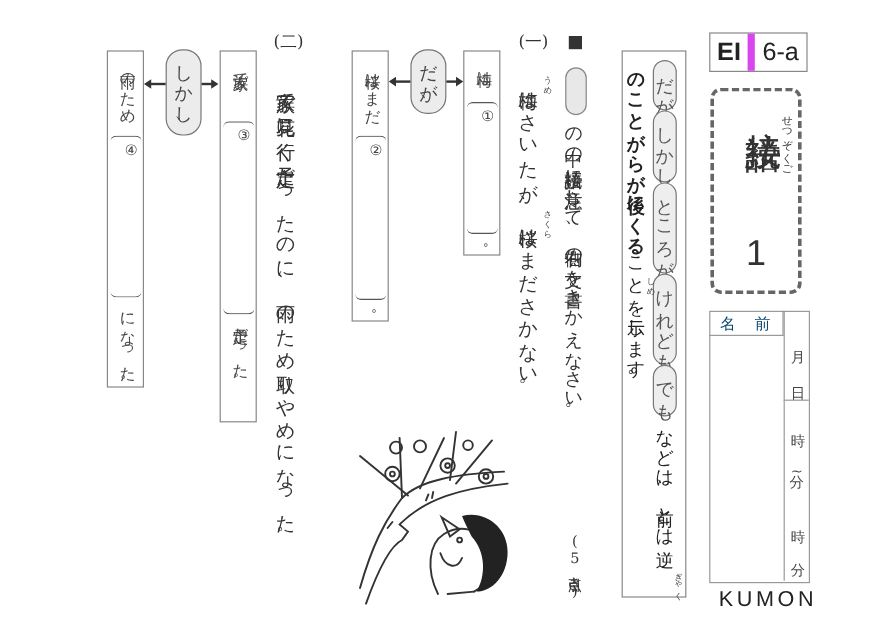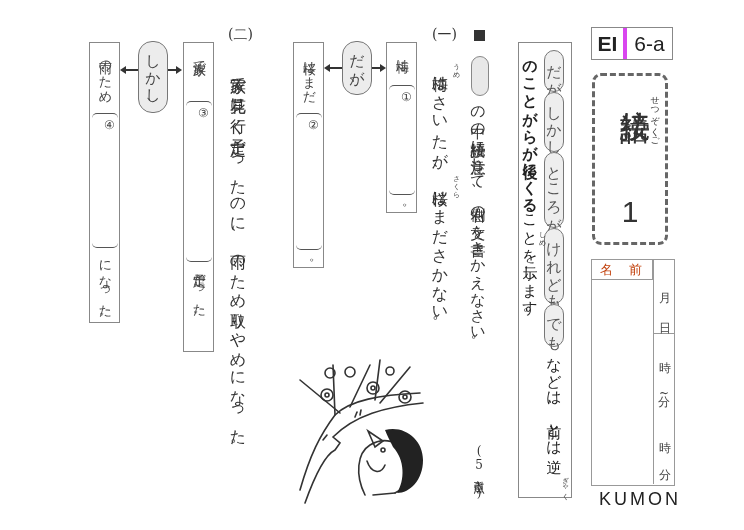--- a/index.html
+++ b/index.html
@@ -3,32 +3,32 @@
 <meta charset="utf-8">
 <style>
   html, body { margin:0; padding:0; background:#fff; }
   body { width:744px; height:530px; position:relative; overflow:hidden;
          font-family:"DejaVu Serif", serif; color:#333; }
   .abs { position:absolute; }
   .vt { writing-mode: vertical-rl; text-orientation: upright; }
 
   
   .code-box { left:591px; top:27px; width:80px; height:31px; border:1px solid #888; display:flex; }
-  .code-box .lvl { width:31px; border-right:4px solid #d946ef; font:bold 21px "Liberation Sans", sans-serif; color:#222;
+  .code-box .lvl { width:31px; border-right:6px solid #d946ef; font:bold 21px "Liberation Sans", sans-serif; color:#222;
                    display:flex; align-items:center; justify-content:center; }
   .code-box .num { flex:1; font:21px "Liberation Sans", sans-serif; color:#222; display:flex; align-items:center; justify-content:center; }
 
   .title-box { left:592px; top:73px; width:76px; height:172px; border:3px dashed #666; border-radius:9px; box-sizing:border-box; }
   .title-text { left:618px; top:86px; font-size:30px; line-height:34px; color:#333; letter-spacing:2px; }
   .title-ruby { left:648px; top:90px; font-size:9px; line-height:13px; color:#333; }
   .title-num { left:600px; top:195px; width:60px; text-align:center; font:30px "Liberation Sans", sans-serif; color:#333; }
 
   .name-box { left:591px; top:259px; width:82px; height:225px; border:1px solid #999; }
   .name-label-cell { left:591px; top:259px; width:61px; height:20px; border-bottom:1px solid #999; border-right:1px solid #999; }
-  .name-label { left:600px; top:261px; font-size:13px; color:#c2410c; letter-spacing:16px; }
+  .name-label { left:600px; top:261px; font-size:13px; color:#0c4a6e; letter-spacing:16px; }
   .date-col { left:653px; top:259px; width:20px; height:225px; border-left:1px solid #999; }
   .date-div { left:653px; top:333px; width:21px; height:0; border-top:1px solid #999; }
   .date-ch { font-size:12px; color:#444; }
   .kumon { left:599px; top:489px; font:18px "Liberation Sans", sans-serif; letter-spacing:3px; color:#222; }
 
   
   .instr-box { left:518px; top:42px; width:52px; height:454px; border:1px solid #888; }
   .instr-col1 { left:544px; top:50px; font-size:15px; line-height:18px; color:#222; }
   .instr-col2 { left:521px; top:50px; font-size:15px; line-height:18px; color:#222; }
   .pill { display:inline-block; border:1px solid #777; border-radius:10px; background:#eee; padding:3px 0; color:#555; }

